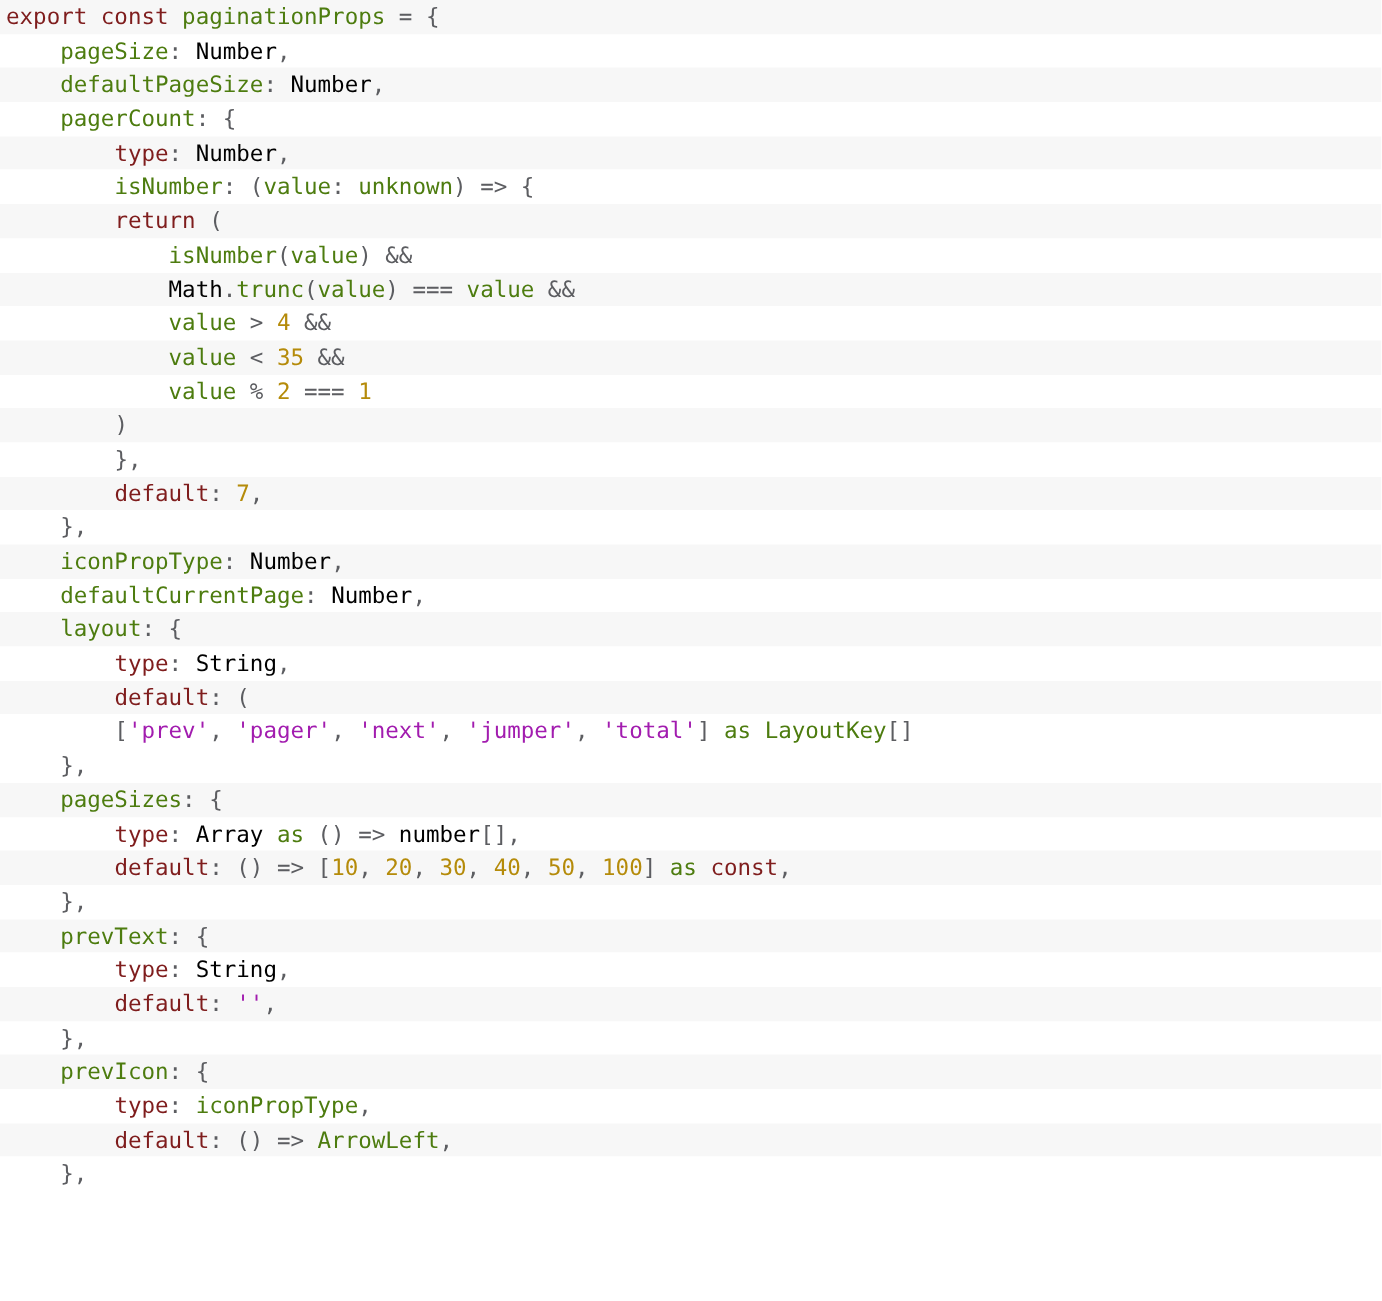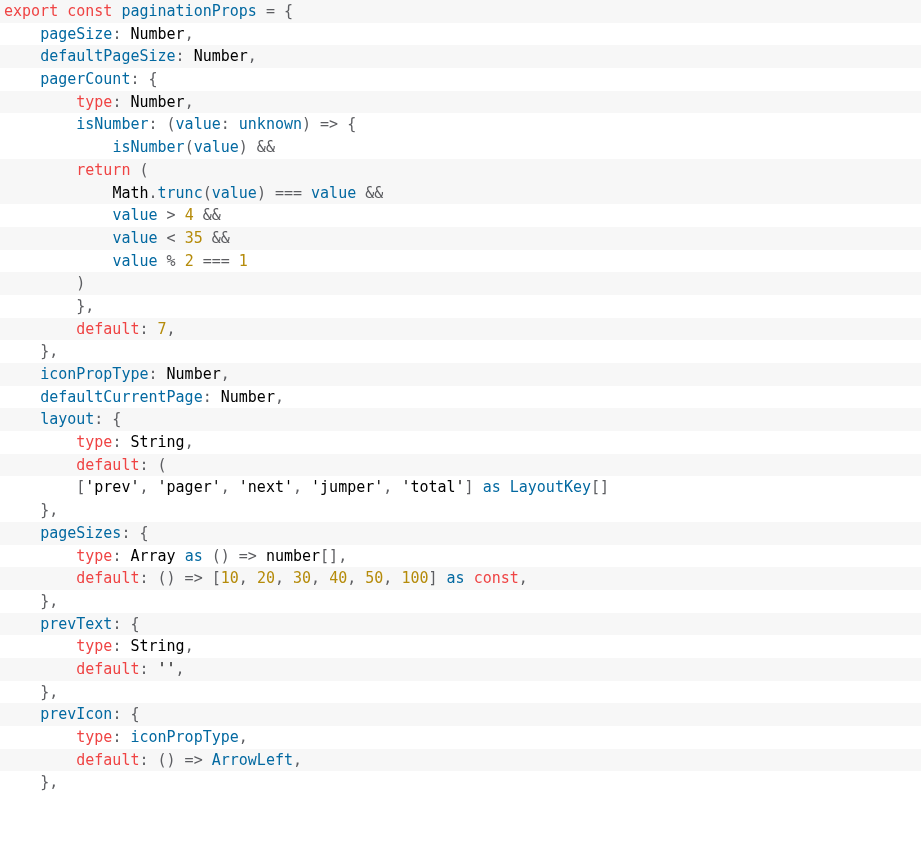--- a/index.html
+++ b/index.html
@@ -29,39 +29,39 @@
     box-sizing: border-box;
     letter-spacing: 0px;
     color: #383a42;
     font-family: "DejaVu Sans Mono", "Liberation Mono", monospace;
   }
   .code-line.odd  { background: #f7f7f7; }
   .code-line.even { background: #ffffff; }
 
   
   .t-plain   { color: #4e4f52; }
-  .t-keyword { color: #ef4444; }
+  .t-keyword { color: #7f1d1d; }
   .t-type    { color: #000000; }
   .t-number  { color: #b58b0a; }
-  .t-string  { color: #000000; }
+  .t-string  { color: #a21caf; }
   .t-punct   { color: #5c5d61; }
-  .t-ident   { color: #0369a1; }
+  .t-ident   { color: #4d7c0f; }
 </style>
 </head>
 <body>
 
 <div id="code-view">
     <div class="code-line odd"><span class="t-keyword">export</span><span class="t-plain"> </span><span class="t-keyword">const</span><span class="t-plain"> </span><span class="t-ident">paginationProps</span><span class="t-punct"> = {</span></div>
     <div class="code-line even"><span class="t-plain">    </span><span class="t-ident">pageSize</span><span class="t-punct">: </span><span class="t-type">Number</span><span class="t-punct">,</span></div>
     <div class="code-line odd"><span class="t-plain">    </span><span class="t-ident">defaultPageSize</span><span class="t-punct">: </span><span class="t-type">Number</span><span class="t-punct">,</span></div>
     <div class="code-line even"><span class="t-plain">    </span><span class="t-ident">pagerCount</span><span class="t-punct">: {</span></div>
     <div class="code-line odd"><span class="t-plain">        </span><span class="t-keyword">type</span><span class="t-punct">: </span><span class="t-type">Number</span><span class="t-punct">,</span></div>
     <div class="code-line even"><span class="t-plain">        </span><span class="t-ident">isNumber</span><span class="t-punct">: (</span><span class="t-ident">value</span><span class="t-punct">: </span><span class="t-ident">unknown</span><span class="t-punct">) =&gt; {</span></div>
+    <div class="code-line odd"><span class="t-plain">        </span><span class="t-keyword">return</span><span class="t-punct"> (</span></div>
     <div class="code-line even"><span class="t-plain">            </span><span class="t-ident">isNumber</span><span class="t-punct">(</span><span class="t-ident">value</span><span class="t-punct">) &amp;&amp;</span></div>
-    <div class="code-line odd"><span class="t-plain">        </span><span class="t-keyword">return</span><span class="t-punct"> (</span></div>
     <div class="code-line odd"><span class="t-plain">            </span><span class="t-type">Math</span><span class="t-punct">.</span><span class="t-ident">trunc</span><span class="t-punct">(</span><span class="t-ident">value</span><span class="t-punct">) === </span><span class="t-ident">value</span><span class="t-punct"> &amp;&amp;</span></div>
     <div class="code-line even"><span class="t-plain">            </span><span class="t-ident">value</span><span class="t-punct"> &gt; </span><span class="t-number">4</span><span class="t-punct"> &amp;&amp;</span></div>
     <div class="code-line odd"><span class="t-plain">            </span><span class="t-ident">value</span><span class="t-punct"> &lt; </span><span class="t-number">35</span><span class="t-punct"> &amp;&amp;</span></div>
     <div class="code-line even"><span class="t-plain">            </span><span class="t-ident">value</span><span class="t-punct"> % </span><span class="t-number">2</span><span class="t-punct"> === </span><span class="t-number">1</span></div>
     <div class="code-line odd"><span class="t-plain">        </span><span class="t-punct">)</span></div>
     <div class="code-line even"><span class="t-plain">        </span><span class="t-punct">},</span></div>
     <div class="code-line odd"><span class="t-plain">        </span><span class="t-keyword">default</span><span class="t-punct">: </span><span class="t-number">7</span><span class="t-punct">,</span></div>
     <div class="code-line even"><span class="t-plain">    </span><span class="t-punct">},</span></div>
     <div class="code-line odd"><span class="t-plain">    </span><span class="t-ident">iconPropType</span><span class="t-punct">: </span><span class="t-type">Number</span><span class="t-punct">,</span></div>
     <div class="code-line even"><span class="t-plain">    </span><span class="t-ident">defaultCurrentPage</span><span class="t-punct">: </span><span class="t-type">Number</span><span class="t-punct">,</span></div>

